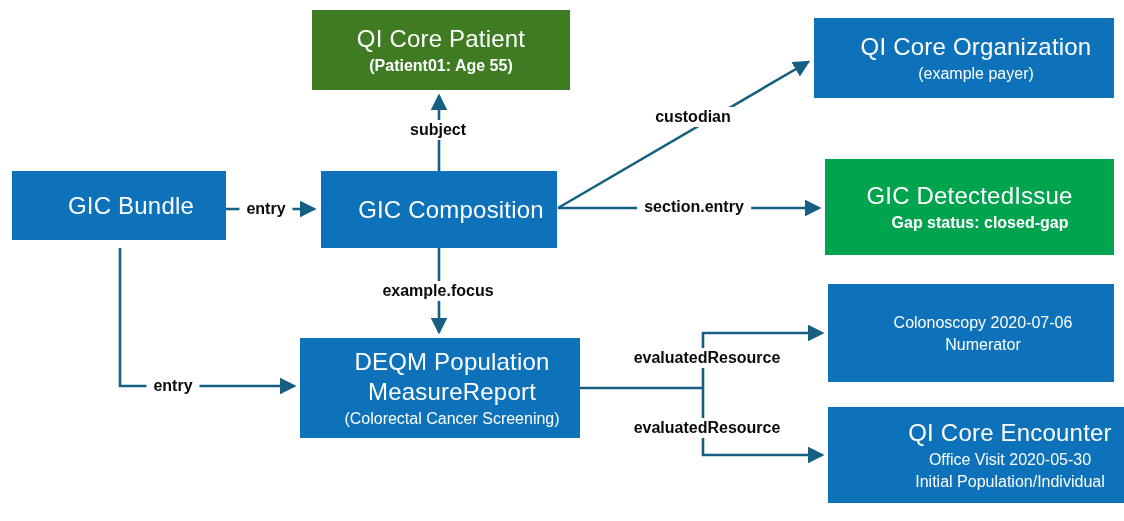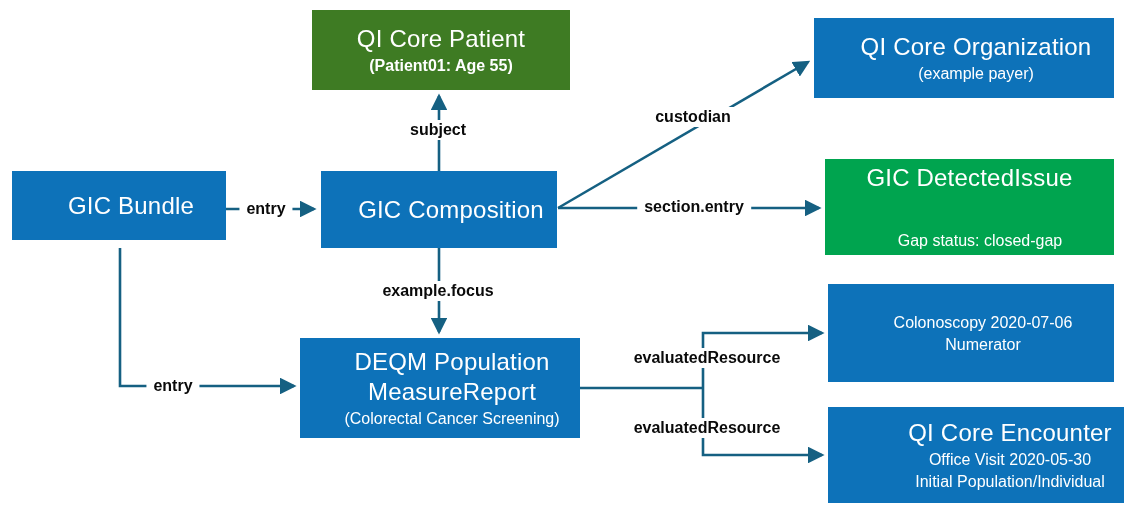--- a/index.html
+++ b/index.html
@@ -24,28 +24,28 @@
     line-height: 1.25;
     padding: 4px 8px;
   }
   .node.blue  { background: #0d72b9; padding-left: 32px; }
   .node.dgreen{ background: #3e7b23; }
   .node.bgreen{ background: #00a44f; }
 
   .node .title    { font-size: 24px; font-weight: 400; letter-spacing: .2px; }
   .node .subtitle { font-size: 16px; font-weight: 400; margin-top: 2px; }
   .node .subtitle.semibold { font-weight: 600; }
-  .node .subtitle.bold     { font-weight: 400; margin-left: 21px; }
+  .node .subtitle.bold     { font-weight: 700; margin-left: 21px; }
 
   
   #node-bundle       { left: 12px;  top: 171px; width: 214px; height: 69px; }
   #node-composition  { left: 321px; top: 171px; width: 236px; height: 77px; }
   #node-patient      { left: 312px; top: 10px;  width: 258px; height: 80px; }
   #node-organization { left: 814px; top: 18px;  width: 300px; height: 80px; }
-  #node-detected     { left: 825px; top: 159px; width: 289px; height: 96px; justify-content: space-between; }
+  #node-detected     { left: 825px; top: 159px; width: 289px; height: 96px; }
   #node-measure      { left: 300px; top: 338px; width: 280px; height: 100px; }
   #node-procedure    { left: 828px; top: 284px; width: 286px; height: 98px; }
   #node-encounter    { left: 828px; top: 407px; width: 340px; height: 96px; }
 
   .edge-label {
     position: absolute;
     transform: translate(-50%, -50%);
     background: #ffffff;
     color: #0a0a0a;
     font-size: 16px;

